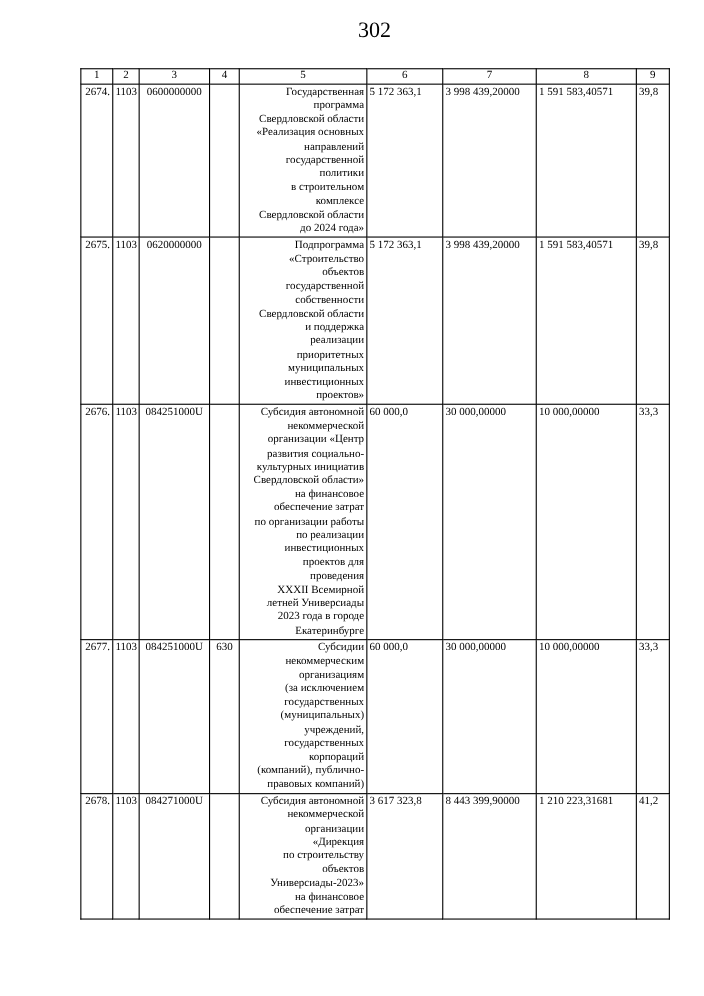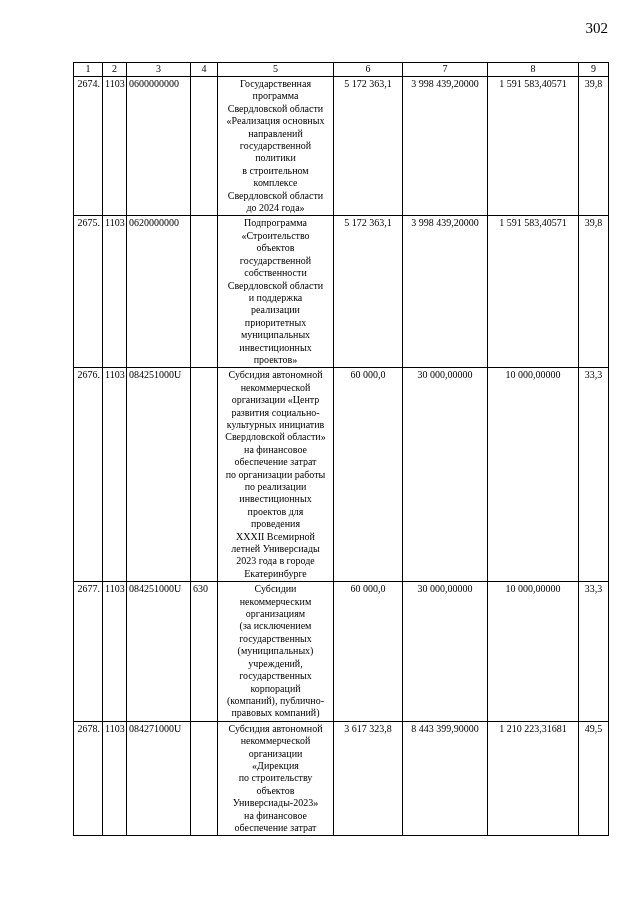--- a/index.html
+++ b/index.html
@@ -13,22 +13,22 @@
     width: 640px;
     height: 905px;
     background: #ffffff;
     overflow: hidden;
   }
   .page-number {
     position: absolute;
     top: 18px;
     left: 73px;
     width: 535px;
-    text-align: right;
-    font-size: 15px;
+    text-align: center;
+    font-size: 20px;
     line-height: 20px;
   }
   table.budget-table {
     position: absolute;
     left: 73px;
     top: 62px;
     width: 535px;
     border-collapse: collapse;
     table-layout: fixed;
   }
@@ -42,29 +42,29 @@
     padding: 1px 2px;
     overflow: hidden;
   }
   .budget-table th {
     text-align: center;
     height: 14px;
     line-height: 12px;
     padding: 0;
   }
   .cell-rownum { text-align: right; padding-left: 2px; }
-  .cell-center { }
+  .cell-center { text-align: center; }
   .cell-name {
-    text-align: center;
+    text-align: right;
     padding-left: 3px;
     white-space: pre-line;
     margin-left: 47px;
   }
   .cell-num {
-    text-align: center;
+    text-align: left;
     padding-right: 5px;
     white-space: nowrap;
   }
 </style>
 </head>
 <body>
 
 <div class="page">
   <div class="page-number">302</div>
 
@@ -195,17 +195,17 @@
 организации
 «Дирекция
 по строительству
 объектов
 Универсиады-2023»
 на финансовое
 обеспечение затрат</td>
           <td class="cell-num">3 617 323,8</td>
           <td class="cell-num">8 443 399,90000</td>
           <td class="cell-num">1 210 223,31681</td>
-          <td class="cell-num">49,5</td>
+          <td class="cell-num">41,2</td>
         </tr>
       </tbody>
   </table>
 </div>
 
 </body></html>

